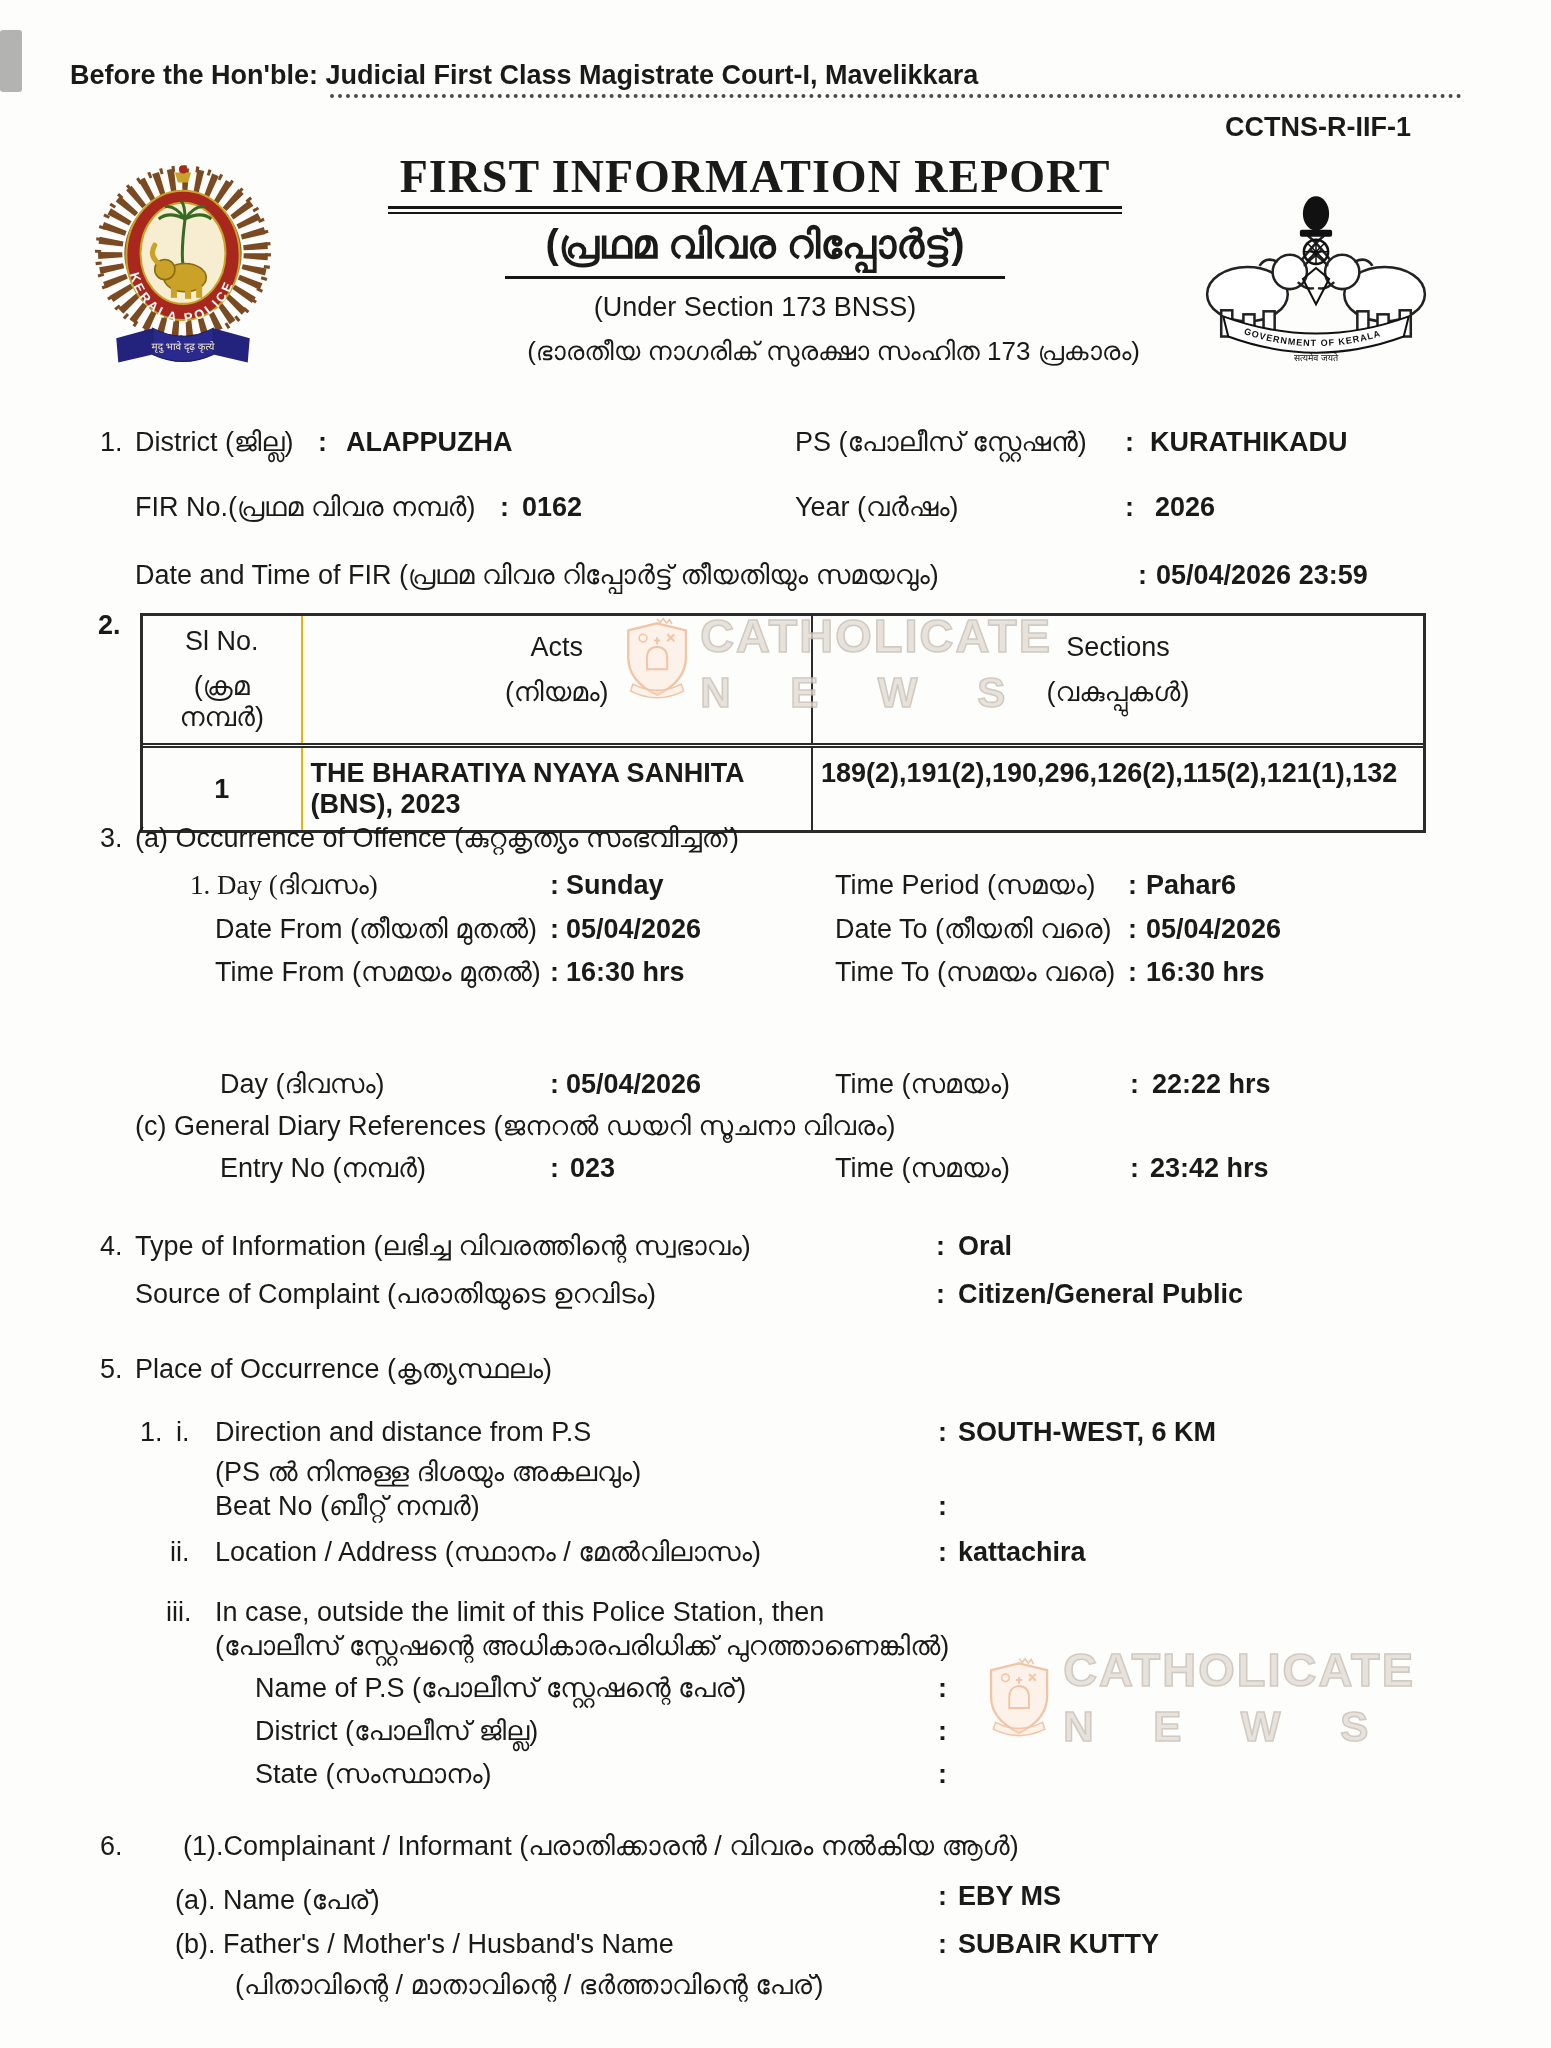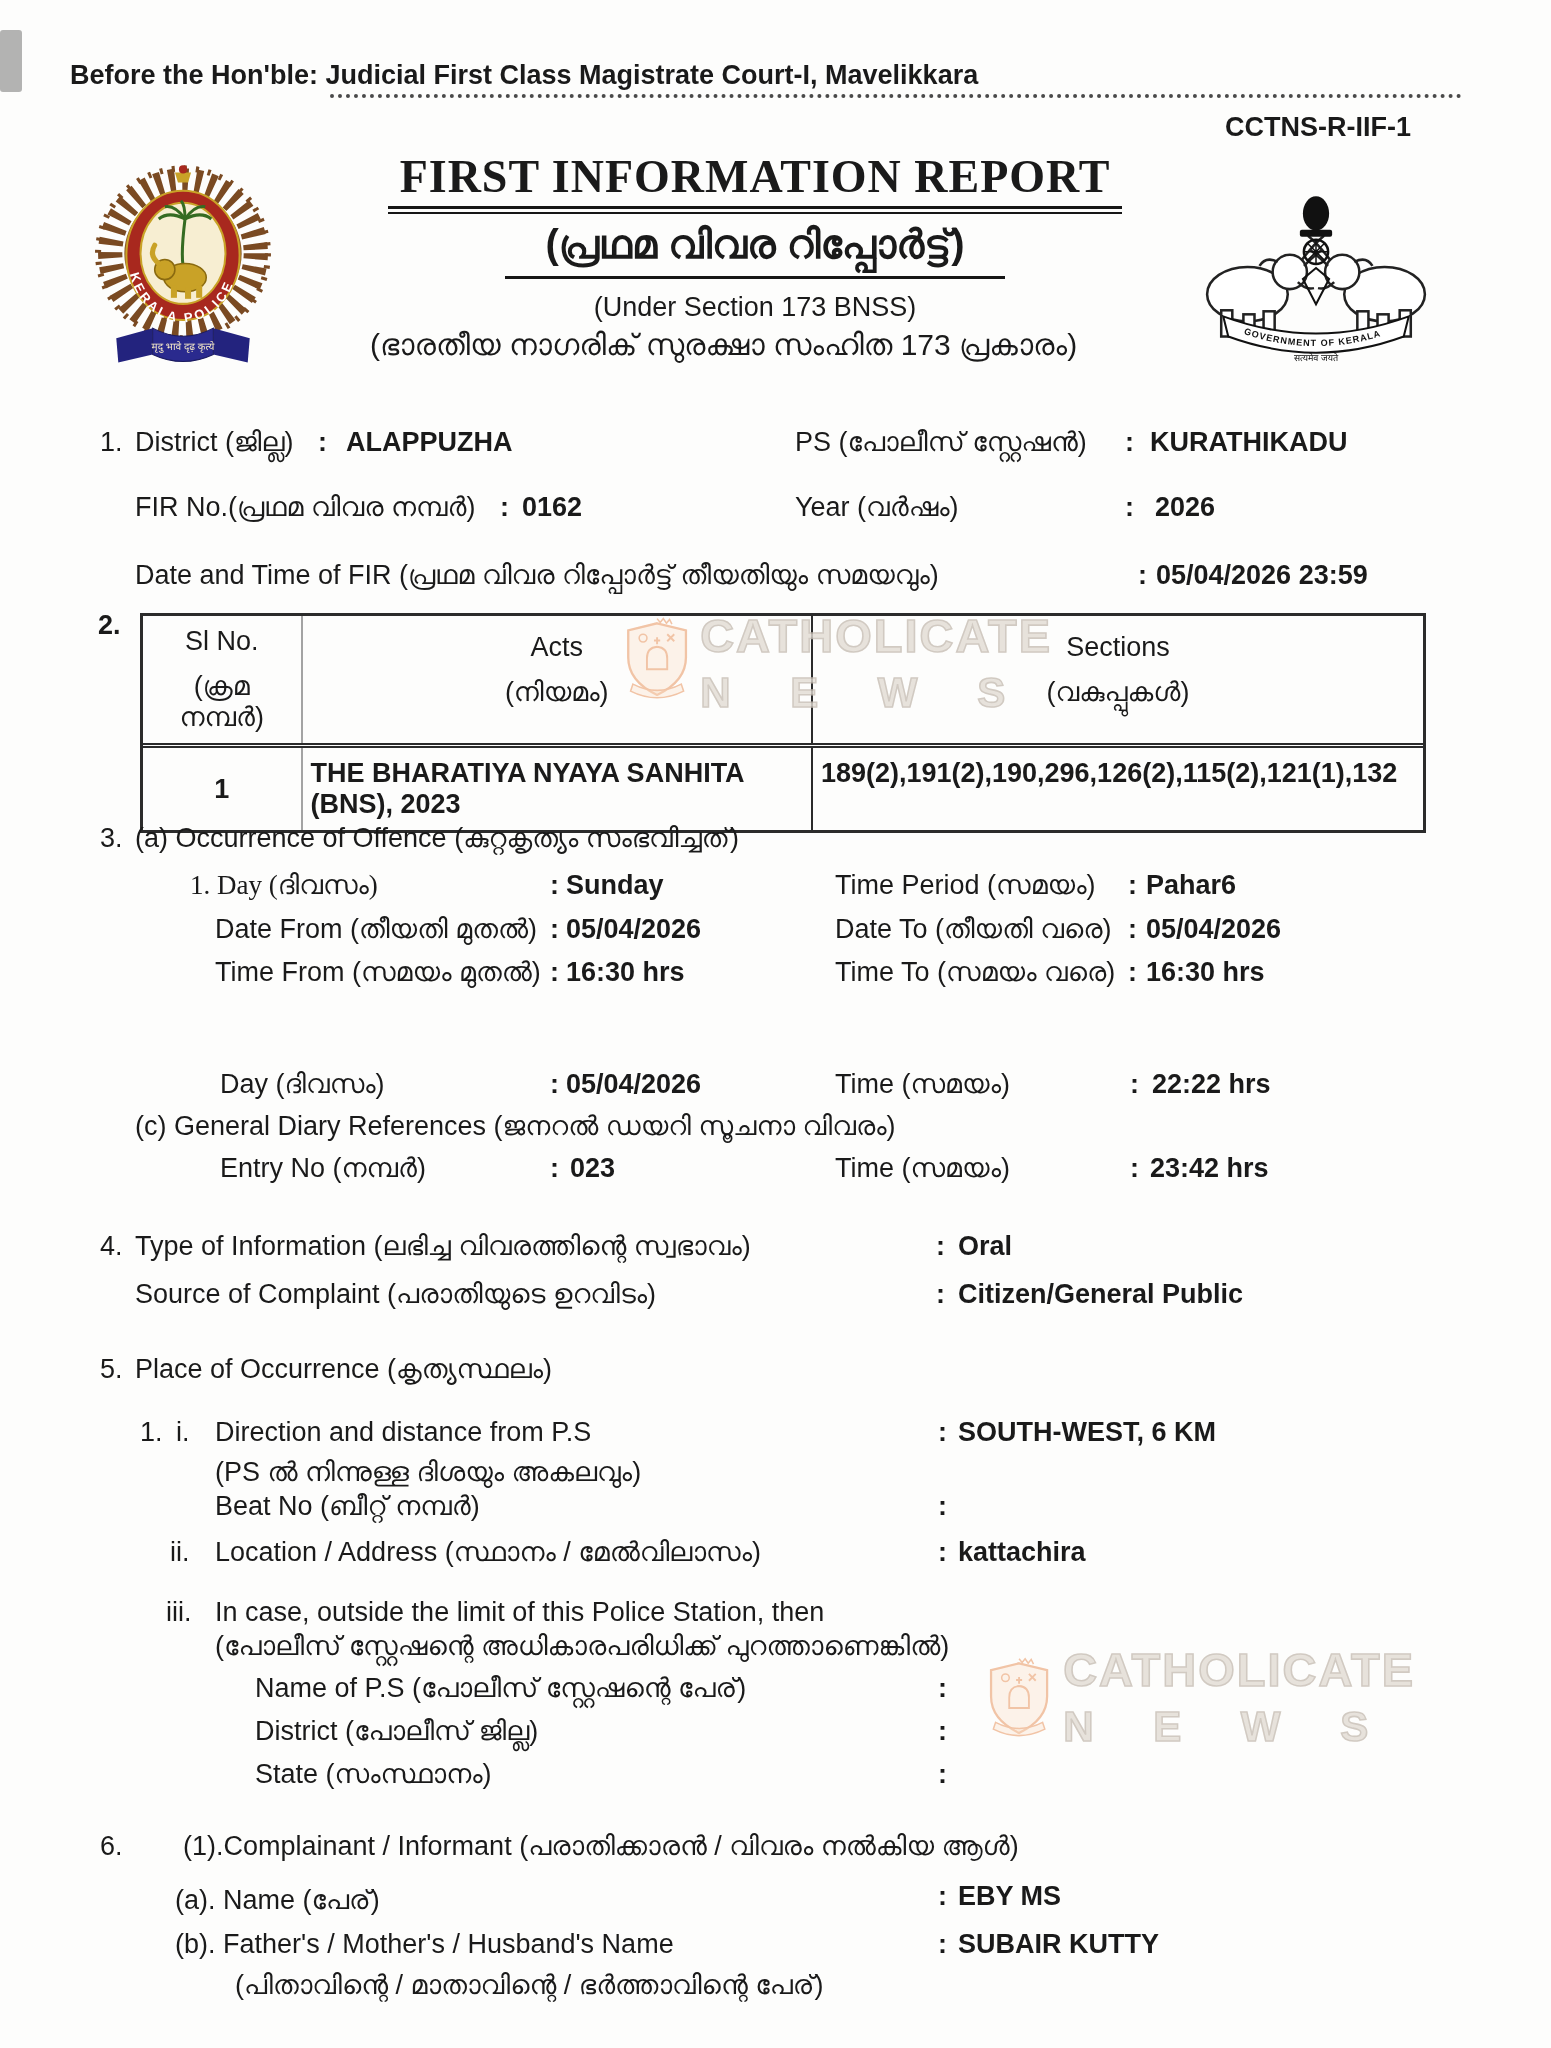--- a/index.html
+++ b/index.html
@@ -8,27 +8,27 @@
   .t{position:absolute;font-size:27px;line-height:1.15;white-space:nowrap;z-index:2;color:#1a1a1a;}
   .bv{font-weight:700;}
   .bold{font-weight:700;}
   .rule{position:absolute;background:#161616;z-index:2;}
   .dotted{position:absolute;border-top:4px dotted #4a4a4a;height:0;z-index:2;}
   .scan-blob{position:absolute;left:0;top:30px;width:22px;height:62px;background:#9a9a9a;opacity:.75;border-radius:3px;z-index:1;}
   .title-en{position:absolute;left:370px;top:150px;width:770px;text-align:center;
             font-family:"Liberation Serif",serif;font-weight:700;font-size:46px;letter-spacing:1px;z-index:2;}
   .title-ml{position:absolute;left:370px;top:222px;width:770px;text-align:center;font-weight:700;font-size:40px;z-index:2;}
   .subline{position:absolute;left:370px;top:292px;width:770px;text-align:center;font-size:27px;z-index:2;}
-  .subline2{position:absolute;left:370px;top:328px;width:770px;text-align:left;font-size:30px;z-index:2;}
+  .subline2{position:absolute;left:370px;top:336px;width:770px;text-align:right;font-size:26px;z-index:2;}
   
   .acts-table{position:absolute;left:140px;top:613px;width:1286px;border:3px solid #2b2b2b;z-index:2;box-sizing:border-box;background:transparent;}
   .tr{display:flex;}
   .tr.head{border-bottom:5px double #2b2b2b;}
   .td{box-sizing:border-box;padding:10px 8px;font-size:27px;}
-  .td.c1{width:160px;border-right:2px solid #a3a3a3;text-align:center;}
+  .td.c1{width:160px;border-right:2px solid #eab308;text-align:center;}
   .td.c2{width:512px;border-right:2px solid #2b2b2b;}
   .td.c3{width:612px;border-radius:29px;}
   .hcell{display:flex;flex-direction:column;align-items:center;gap:14px;justify-content:center;min-height:88px;}
   .body .td{font-weight:700;white-space:normal;word-break:break-word;}
   .body .td.c1{display:flex;align-items:center;justify-content:center;}
   
   .wm{position:absolute;z-index:3;pointer-events:none;opacity:.8;}
   .wm-text{font-weight:700;font-size:47px;letter-spacing:2px;color:rgba(255,255,255,0.25);
            -webkit-text-stroke:1.6px #c7beb4;text-shadow:0 0 1px #d8d0c6;white-space:nowrap;}
   .wm-news{font-size:42px;letter-spacing:24px;margin-top:6px;text-align:left;}

